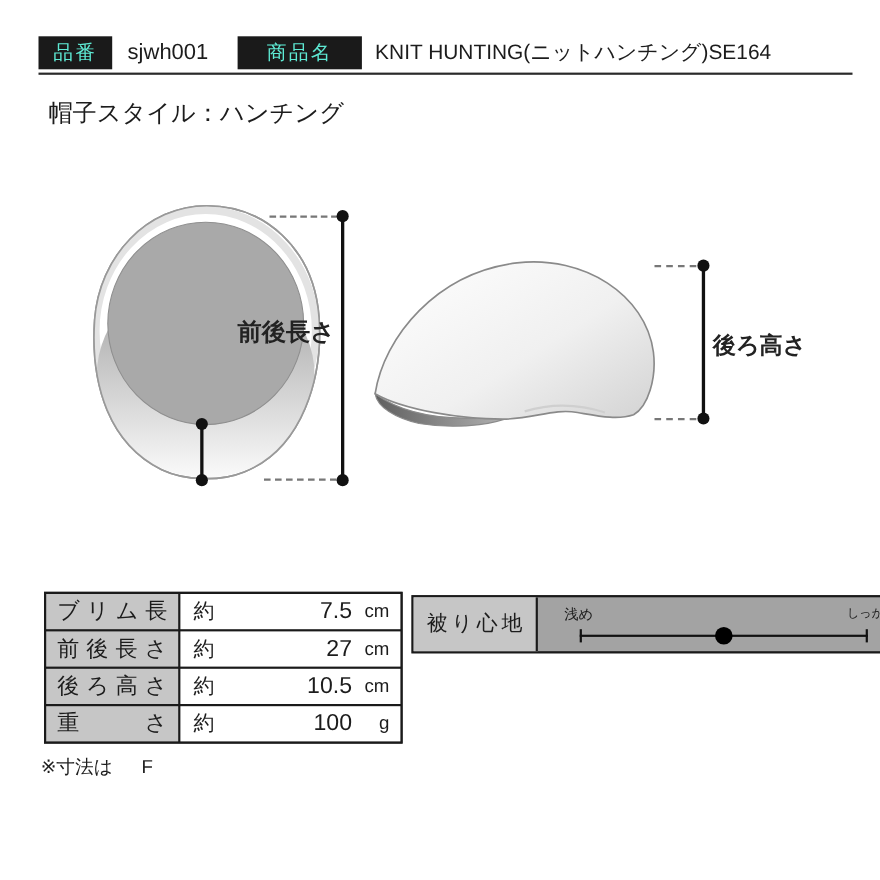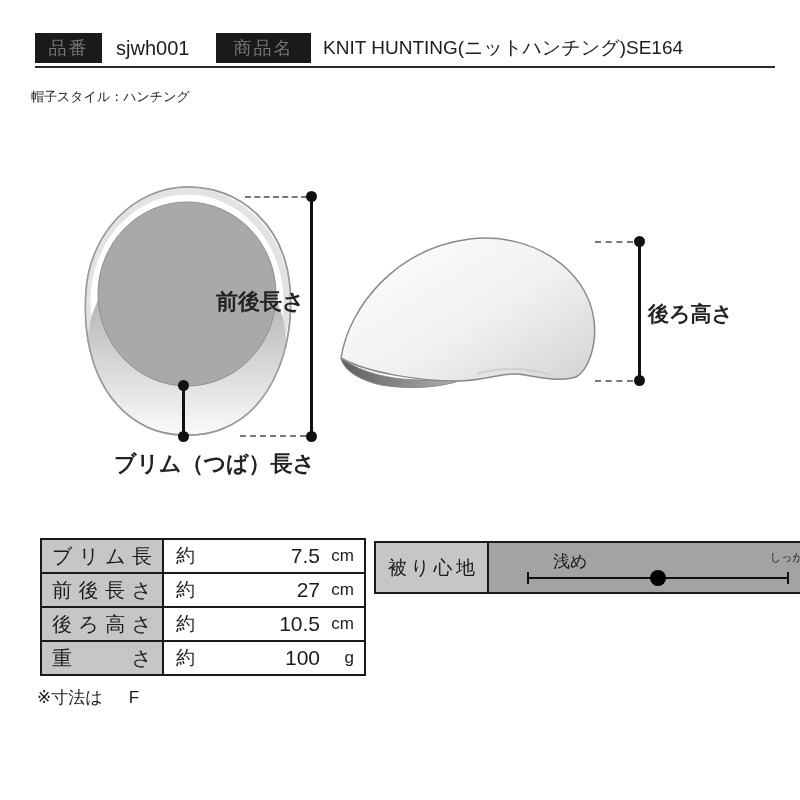--- a/index.html
+++ b/index.html
@@ -7,32 +7,32 @@
   body {
     width: 800px; height: 800px; position: relative; overflow: hidden;
     font-family: "Liberation Sans", "DejaVu Sans", sans-serif;
     color: #1c1c1c;
   }
   .abs { position: absolute; }
 
   
   #header-row { left: 35px; top: 33px; display: flex; align-items: center; }
   .tag-box {
-    background: #1a1a1a; color: #737373; height: 30px;
+    background: #1a1a1a; color: #5eead4; height: 30px;
     display: flex; align-items: center; justify-content: center;
     font-size: 18px; font-weight: 500; letter-spacing: 2px;
   }
   .tag-box.code { width: 67px; }
-  .tag-box.name { width: 95px; }
+  .tag-box.name { width: 113px; }
   #item-code-value { margin-left: 14px; width: 100px; font-size: 20px; }
   #product-name-value { margin-left: 12px; font-size: 19px; }
   #header-underline { left: 35px; top: 66px; width: 740px; height: 2px; background: #2a2a2a; }
 
   
-  #style-line { left: 31px; top: 88px; font-size: 13px; font-weight: 500; }
+  #style-line { left: 44px; top: 88px; font-size: 22px; font-weight: 500; }
 
   
   .measure-line-v { width: 3px; background: #111; }
   .measure-dot { width: 11px; height: 11px; border-radius: 50%; background: #111; }
   .dash-h { border-top: 2px dashed #777; height: 0; }
   .diagram-label { font-size: 22px; font-weight: 600; color: #222; white-space: nowrap; }
 
   
   #diagram-top-view { left: 70px; top: 183px; width: 300px; height: 320px; }
   
@@ -62,21 +62,21 @@
   #comfort-panel {
     left: 374px; top: 541px; width: 469px; height: 53px;
     border: 2px solid #1a1a1a; display: flex; background: #a3a3a3;
   }
   #comfort-label {
     width: 113px; background: #c6c6c6; border-right: 2px solid #1a1a1a;
     font-size: 19px; font-weight: 500; line-height: 49px; padding: 0 12px;
     text-align: justify; text-align-last: justify;
   }
   #comfort-scale { flex: 1; position: relative; }
-  #comfort-left-label  { position: absolute; left: 24px; top: 7px; font-size: 17px; margin-left: 40px; }
+  #comfort-left-label  { position: absolute; left: 24px; top: 7px; font-size: 13px; }
   #comfort-right-label { position: absolute; right: 26px; top: 7px; font-size: 11px; }
   #comfort-line {
     position: absolute; left: 38px; right: 52px; top: 34px; height: 2px; background: #111;
   }
   #comfort-line::before, #comfort-line::after {
     content: ""; position: absolute; width: 2px; height: 12px; top: -5px; background: #111;
   }
   #comfort-line::before { left: 0; }
   #comfort-line::after { right: 0; }
   #comfort-dot {
@@ -126,21 +126,20 @@
   <div class="abs dash-h" style="left:170px; top:252px; width:66px;"></div>
   <div class="abs measure-line-v" style="left:240px; top:14px; height:240px;"></div>
   <div class="abs measure-dot" style="left:236px; top:8px;"></div>
   <div class="abs measure-dot" style="left:236px; top:248px;"></div>
   <div class="abs diagram-label" style="left:146px; top:104px;">前後長さ</div>
 
   
   <div class="abs measure-line-v" style="left:112px; top:203px; height:51px;"></div>
   <div class="abs measure-dot" style="left:108px; top:197px;"></div>
   <div class="abs measure-dot" style="left:108px; top:248px;"></div>
-  <div class="abs diagram-label" style="left:44px; top:266px;">ブリム（つば）長さ</div>
 </div>
 
 <div class="abs" id="diagram-side-view">
   <svg width="270" height="165" viewBox="0 0 270 165">
     <defs>
       <linearGradient id="capGrad" x1="0" y1="0" x2="1" y2="0.9">
         <stop offset="0" stop-color="#ffffff"></stop>
         <stop offset="0.6" stop-color="#f0f0f0"></stop>
         <stop offset="1" stop-color="#d6d6d6"></stop>
       </linearGradient>

